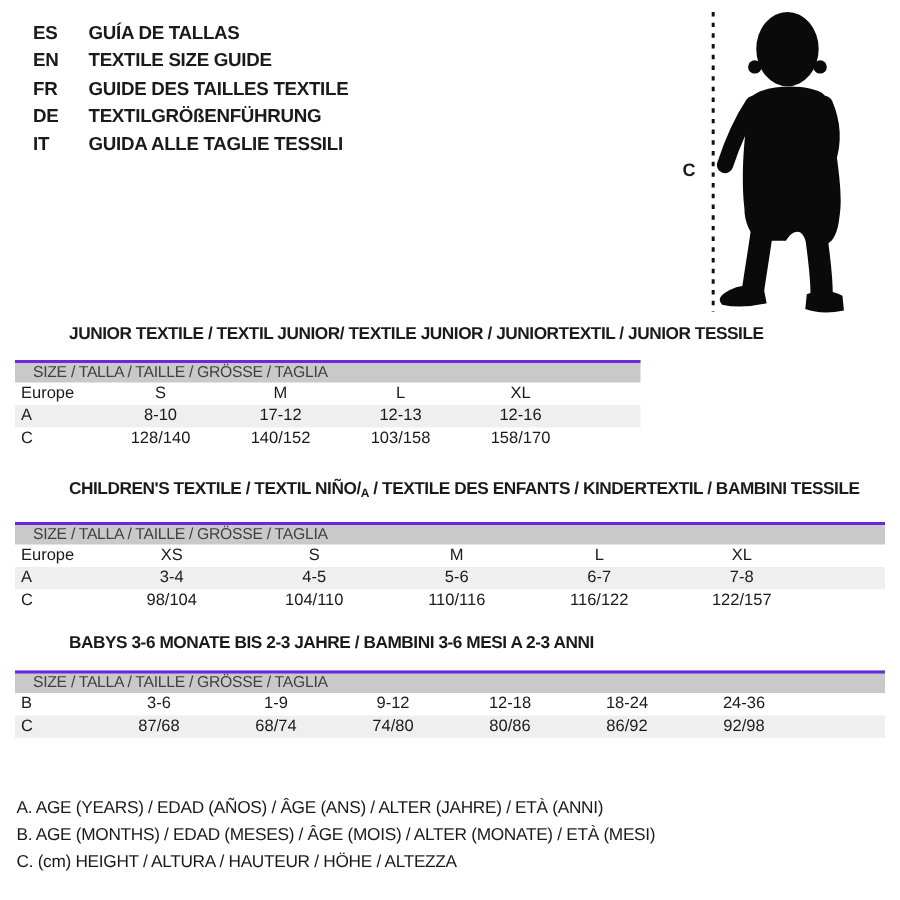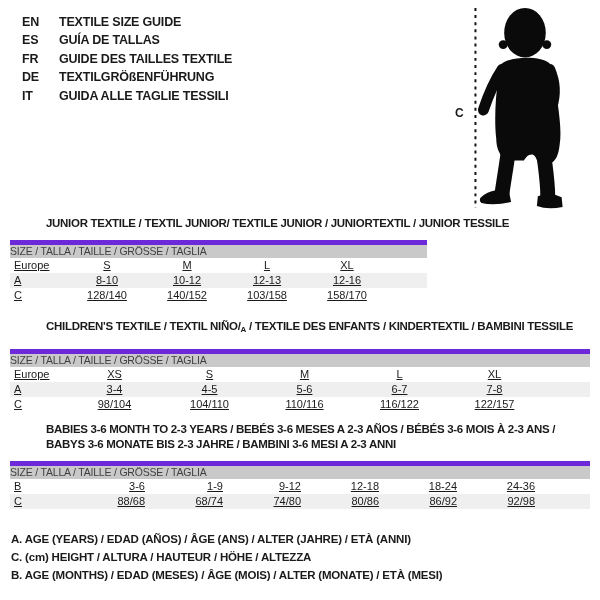--- a/index.html
+++ b/index.html
@@ -17,52 +17,52 @@
   .figure-wrap{position:absolute;left:450px;top:4px;width:145px;height:208px;}
   .figure-wrap svg{display:block;}
   .height-label{position:absolute;left:455px;top:106px;font-size:12px;font-weight:bold;}
 
   
   .sect{position:absolute;left:10px;}
   .t-title{font-size:11.5px;font-weight:bold;letter-spacing:-0.3px;line-height:13px;white-space:nowrap;margin-left:36px;}
   .t2 .t-title{line-height:14.5px;}
   .subA{font-size:8px;vertical-align:-2px;}
   .size-bar{
-    background:#c9c9c9;border-top:5px solid #6d28d9;color:#3f3f3f;
-    font-size:10.5px;line-height:13px;height:13px;padding-left:0;letter-spacing:-0.2px;
+    background:#c9c9c9;border-top:2px solid #6d28d9;color:#3f3f3f;
+    font-size:10.5px;line-height:13px;height:13px;padding-left:12px;letter-spacing:-0.2px;
   }
-  .trow{display:flex;line-height:15px;height:15px;font-size:11px;text-decoration:underline;}
+  .trow{display:flex;line-height:15px;height:15px;font-size:11px;}
   .trow:nth-child(2){background:#efefef;}
   .lbl{width:57px;flex:0 0 57px;padding-left:4px;box-sizing:border-box;}
   .cell{text-align:center;flex:0 0 auto;}
   .t0{top:217px;width:417px;}
   .t0 .size-bar{margin-top:10px;}
   .t0 .cell{width:80px;}
   .t1{top:320px;width:580px;}
   .t1 .size-bar{margin-top:13px;}
   .t1 .cell{width:95px;}
   .t2{top:422px;width:580px;}
   .t2 .size-bar{margin-top:10px;}
-  .t2 .cell{width:78px;text-align:right;}
+  .t2 .cell{width:78px;}
 
   
   .footnotes{position:absolute;left:11px;top:530px;}
-  .fn-line{font-size:11.5px;font-weight:bold;letter-spacing:-0.2px;line-height:18px;white-space:nowrap;}
+  .fn-line{font-size:11.5px;font-weight:normal;letter-spacing:-0.2px;line-height:18px;white-space:nowrap;}
 </style>
 </head>
 <body>
 
 <div class="lang-block" id="lang-block">
     <div class="lang-row">
+      <div class="lang-code">ES</div>
+      <div class="lang-label">GUÍA DE TALLAS</div>
+    </div>
+    <div class="lang-row">
       <div class="lang-code">EN</div>
       <div class="lang-label">TEXTILE SIZE GUIDE</div>
-    </div>
-    <div class="lang-row">
-      <div class="lang-code">ES</div>
-      <div class="lang-label">GUÍA DE TALLAS</div>
     </div>
     <div class="lang-row">
       <div class="lang-code">FR</div>
       <div class="lang-label">GUIDE DES TAILLES TEXTILE</div>
     </div>
     <div class="lang-row">
       <div class="lang-code">DE</div>
       <div class="lang-label">TEXTILGRÖßENFÜHRUNG</div>
     </div>
     <div class="lang-row">
@@ -114,21 +114,21 @@
       <div class="trow">
         <div class="lbl">Europe</div>
         <div class="cell">S</div>
         <div class="cell">M</div>
         <div class="cell">L</div>
         <div class="cell">XL</div>
       </div>
       <div class="trow">
         <div class="lbl">A</div>
         <div class="cell">8-10</div>
-        <div class="cell">10-12</div>
+        <div class="cell">17-12</div>
         <div class="cell">12-13</div>
         <div class="cell">12-16</div>
       </div>
       <div class="trow">
         <div class="lbl">C</div>
         <div class="cell">128/140</div>
         <div class="cell">140/152</div>
         <div class="cell">103/158</div>
         <div class="cell">158/170</div>
       </div>
@@ -159,43 +159,42 @@
         <div class="cell">98/104</div>
         <div class="cell">104/110</div>
         <div class="cell">110/116</div>
         <div class="cell">116/122</div>
         <div class="cell">122/157</div>
       </div>
     </div>
   </section>
 <section class="sect t2">
     <div class="t-title">
-      <div class="">BABIES 3-6 MONTH TO 2-3 YEARS / BEBÉS 3-6 MESES A 2-3 AÑOS / BÉBÉS 3-6 MOIS À 2-3 ANS /</div>
       <div class="">BABYS 3-6 MONATE BIS 2-3 JAHRE / BAMBINI 3-6 MESI A 2-3 ANNI</div>
     </div>
     <div class="size-bar">SIZE / TALLA / TAILLE / GRÖSSE / TAGLIA</div>
     <div class="rows">
       <div class="trow">
         <div class="lbl">B</div>
         <div class="cell">3-6</div>
         <div class="cell">1-9</div>
         <div class="cell">9-12</div>
         <div class="cell">12-18</div>
         <div class="cell">18-24</div>
         <div class="cell">24-36</div>
       </div>
       <div class="trow">
         <div class="lbl">C</div>
-        <div class="cell">88/68</div>
+        <div class="cell">87/68</div>
         <div class="cell">68/74</div>
         <div class="cell">74/80</div>
         <div class="cell">80/86</div>
         <div class="cell">86/92</div>
         <div class="cell">92/98</div>
       </div>
     </div>
   </section>
 
 <div class="footnotes" id="footnotes">
     <div class="fn-line">A. AGE (YEARS) / EDAD (AÑOS) / ÂGE (ANS) / ALTER (JAHRE) / ETÀ (ANNI)</div>
+    <div class="fn-line">B. AGE (MONTHS) / EDAD (MESES) / ÂGE (MOIS) / ALTER (MONATE) / ETÀ (MESI)</div>
     <div class="fn-line">C. (cm) HEIGHT / ALTURA / HAUTEUR / HÖHE / ALTEZZA</div>
-    <div class="fn-line">B. AGE (MONTHS) / EDAD (MESES) / ÂGE (MOIS) / ALTER (MONATE) / ETÀ (MESI)</div>
   </div>
 
 </body></html>

